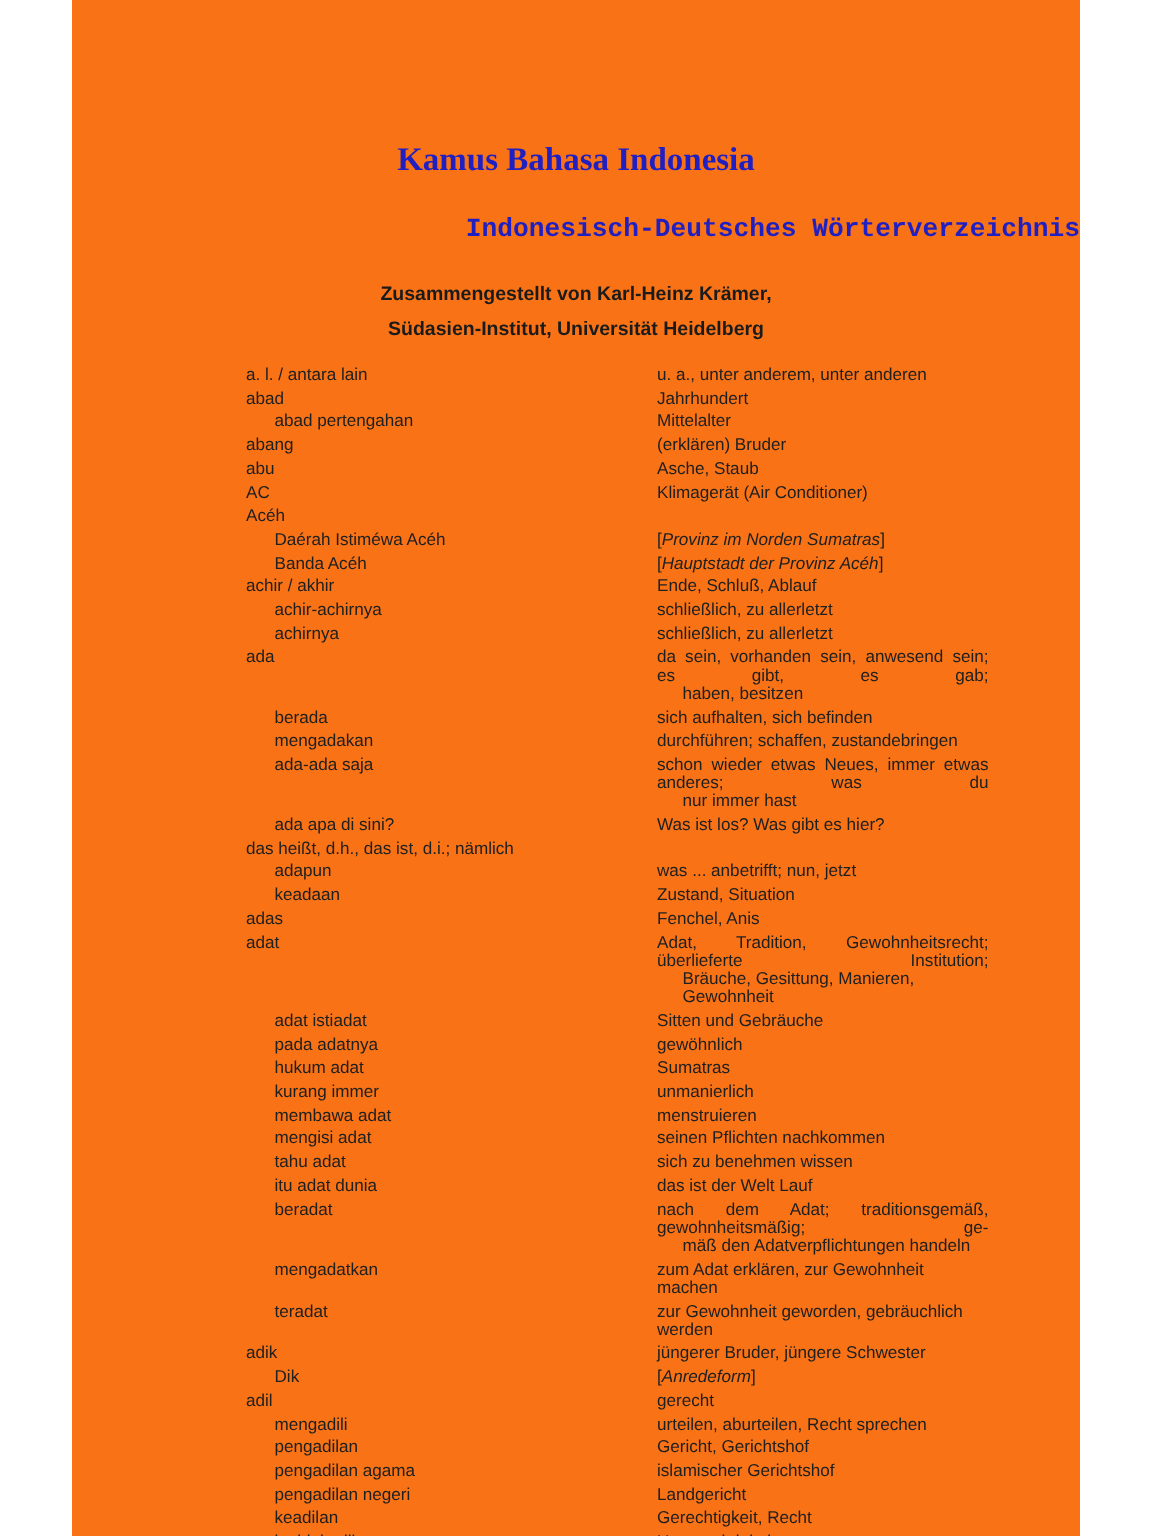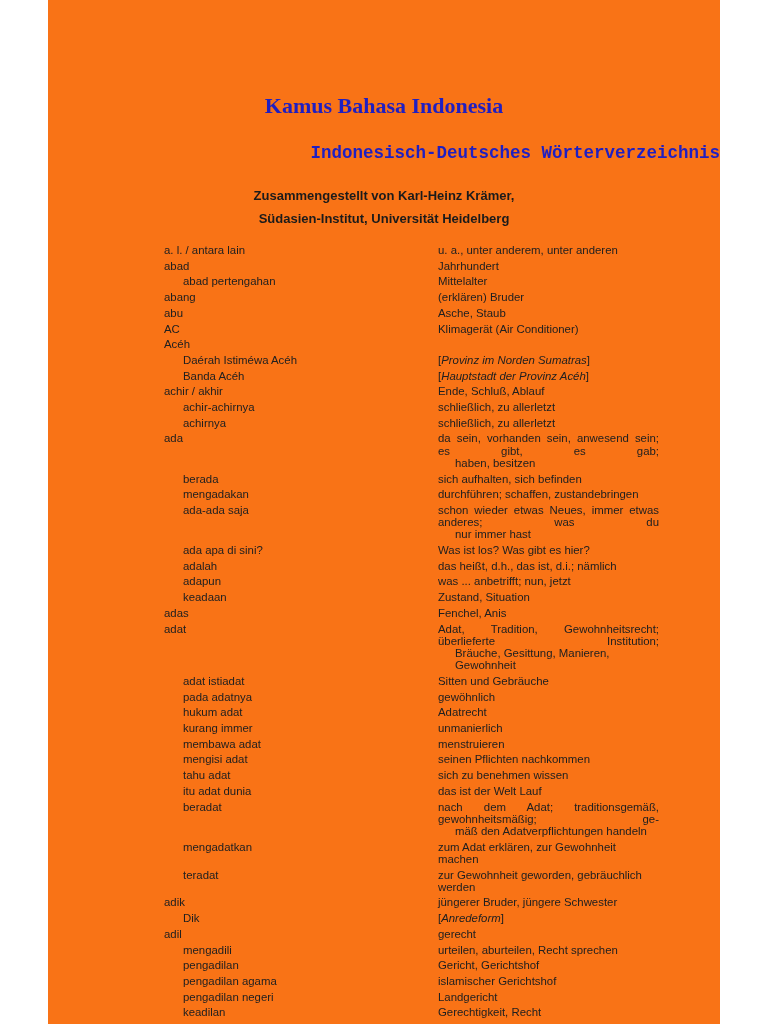--- a/index.html
+++ b/index.html
@@ -175,21 +175,20 @@
           <div class="tline cont">nur immer hast</div>
         </div>
       </div>
       <div class="row">
         <div class="term ind">ada apa di sini?</div>
         <div class="trans">
           <div class="tline">Was ist los? Was gibt es hier?</div>
         </div>
       </div>
       <div class="row">
-        <div class="term ind">adalah</div>
         <div class="trans">
           <div class="tline">das heißt, d.h., das ist, d.i.; nämlich</div>
         </div>
       </div>
       <div class="row">
         <div class="term ind">adapun</div>
         <div class="trans">
           <div class="tline">was ... anbetrifft; nun, jetzt</div>
         </div>
       </div>
@@ -220,21 +219,21 @@
       </div>
       <div class="row">
         <div class="term ind">pada adatnya</div>
         <div class="trans">
           <div class="tline">gewöhnlich</div>
         </div>
       </div>
       <div class="row">
         <div class="term ind">hukum adat</div>
         <div class="trans">
-          <div class="tline">Adatrecht</div>
+          <div class="tline">Sumatras</div>
         </div>
       </div>
       <div class="row">
         <div class="term ind">kurang immer</div>
         <div class="trans">
           <div class="tline">unmanierlich</div>
         </div>
       </div>
       <div class="row">
         <div class="term ind">membawa adat</div>

